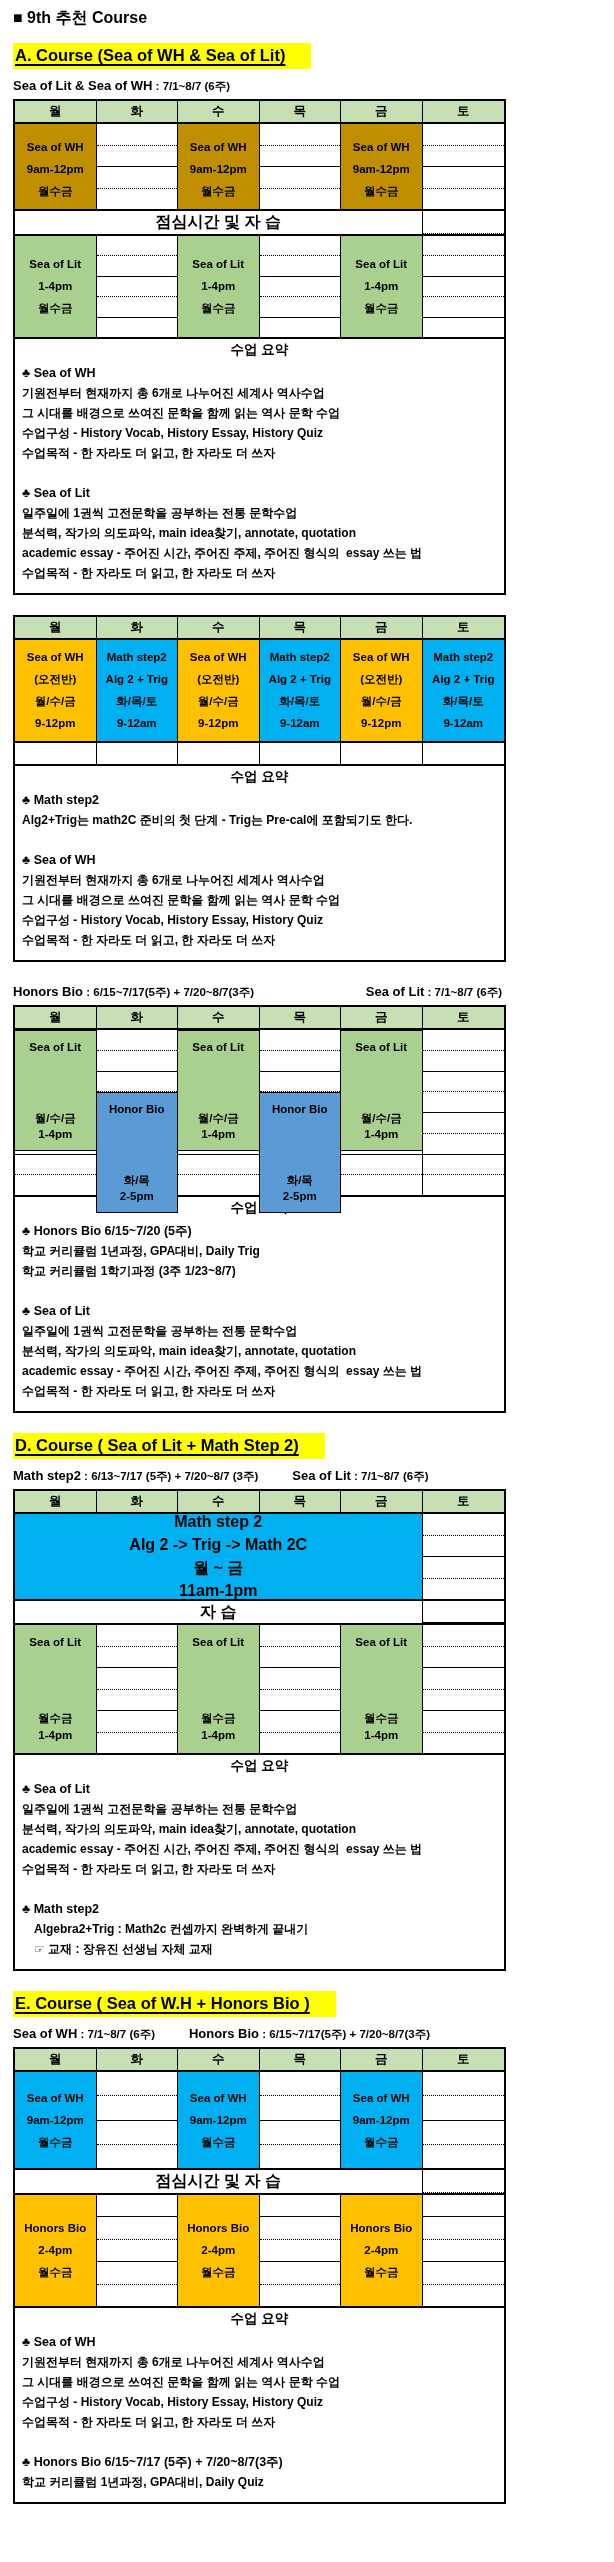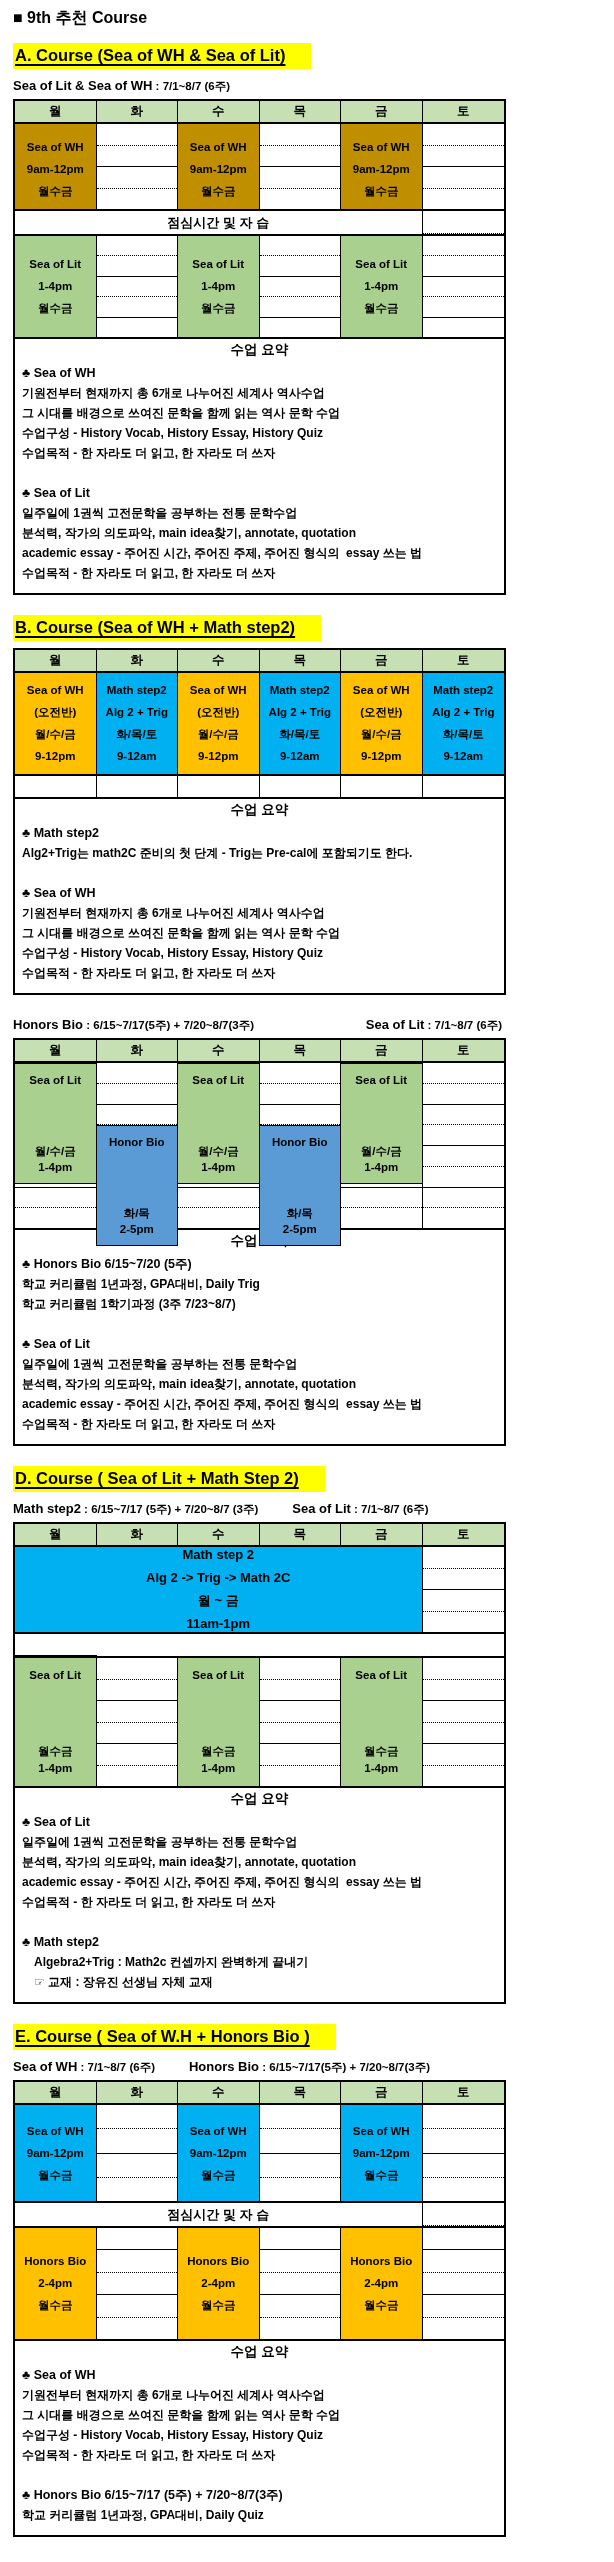--- a/index.html
+++ b/index.html
@@ -25,21 +25,21 @@
   .sub{flex:1 1 0;}
   .cell.filled{display:flex;flex-direction:column;align-items:center;justify-content:center;gap:5px;
     font-weight:700;font-size:11.5px;text-align:center;}
   .cell.filled .line{line-height:17px;}
   .cell.filled.spaced{justify-content:flex-start;gap:0;padding:9px 0;}
   .spacer{flex:1 1 auto;}
   .valign-end{justify-content:flex-end !important;padding-bottom:9px;}
   .gold{background:var(--gold);} .green{background:var(--green);} .orange{background:var(--orange);}
   .blue{background:var(--blue);} .slate{background:var(--slate);}
   .merge-label{grid-column:1/span 5;display:flex;flex-direction:column;align-items:center;justify-content:center;
-    font-weight:700;font-size:13px;text-align:center;border-right:1px solid #000;gap:3px;}
+    font-weight:700;font-size:16px;text-align:center;border-right:1px solid #000;gap:3px;}
   .merge-label .line{line-height:20px;}
   .row.overlap .ocol{position:relative;border-right:1px solid #000;display:flex;flex-direction:column;min-width:0;}
   .row.overlap .ocol:last-child{border-right:none;}
   .ocell{position:absolute;left:-1px;right:-1px;border:1px solid #000;display:flex;flex-direction:column;
     align-items:center;padding:8px 0;font-weight:700;font-size:11.5px;text-align:center;}
   .ocell .line{line-height:16px;}
   .sum-title{height:22px;display:flex;align-items:center;justify-content:center;font-weight:700;font-size:13.5px;}
   .summary{padding:2px 7px 10px 7px;}
   .sline{min-height:20px;line-height:20px;font-size:12px;font-weight:600;white-space:pre-wrap;}
   .sline.b{font-weight:700;font-size:12.5px;}
@@ -157,23 +157,20 @@
           <div class="sline b">♣ Sea of Lit</div>
           <div class="sline">일주일에 1권씩 고전문학을 공부하는 전통 문학수업</div>
           <div class="sline">분석력, 작가의 의도파악, main idea찾기, annotate, quotation</div>
           <div class="sline">academic essay - 주어진 시간, 주어진 주제, 주어진 형식의  essay 쓰는 법</div>
           <div class="sline">수업목적 - 한 자라도 더 읽고, 한 자라도 더 쓰자</div>
         </div>
       </div>
   </section>
 
   <section>
-    <div class="heading-wrap">
-      <span class="heading">B. Course (Sea of WH + Math step2)</span>
-    </div>
     <div class="sched">
         <div class="row days">
           <div class="cell day">월</div>
           <div class="cell day">화</div>
           <div class="cell day">수</div>
           <div class="cell day">목</div>
           <div class="cell day">금</div>
           <div class="cell day">토</div>
         </div>
         <div class="row" style="height: 101px;">
@@ -351,37 +348,37 @@
             <div class="sub" style="border-bottom: 1px dotted rgb(0, 0, 0);"></div>
             <div class="sub" style="border-bottom: 1px solid rgb(0, 0, 0);"></div>
             <div class="sub" style="border-bottom: 1px dotted rgb(0, 0, 0);"></div>
             <div class="sub"></div>
           </div>
         </div>
         <div class="sum-title">수업 요약</div>
         <div class="summary">
           <div class="sline b">♣ Honors Bio 6/15~7/20 (5주)</div>
           <div class="sline">학교 커리큘럼 1년과정, GPA대비, Daily Trig</div>
-          <div class="sline">학교 커리큘럼 1학기과정 (3주 7/23~8/7)</div>
+          <div class="sline">학교 커리큘럼 1학기과정 (3주 1/23~8/7)</div>
           <div class="sline"></div>
           <div class="sline b">♣ Sea of Lit</div>
           <div class="sline">일주일에 1권씩 고전문학을 공부하는 전통 문학수업</div>
           <div class="sline">분석력, 작가의 의도파악, main idea찾기, annotate, quotation</div>
           <div class="sline">academic essay - 주어진 시간, 주어진 주제, 주어진 형식의  essay 쓰는 법</div>
           <div class="sline">수업목적 - 한 자라도 더 읽고, 한 자라도 더 쓰자</div>
         </div>
       </div>
   </section>
 
   <section>
     <div class="heading-wrap">
       <span class="heading">D. Course ( Sea of Lit + Math Step 2)</span>
     </div>
     <div class="subtitle">
-        <span class="sub-part"><span class="lbl">Math step2</span><span class="dts"> : 6/15~7/17 (5주) + 7/20~8/7 (3주)</span></span>
+        <span class="sub-part"><span class="lbl">Math step2</span><span class="dts"> : 6/13~7/17 (5주) + 7/20~8/7 (3주)</span></span>
         <span class="sub-part"><span class="lbl">Sea of Lit</span><span class="dts"> : 7/1~8/7 (6주)</span></span>
       </div>
     <div class="sched">
         <div class="row days">
           <div class="cell day">월</div>
           <div class="cell day">화</div>
           <div class="cell day">수</div>
           <div class="cell day">목</div>
           <div class="cell day">금</div>
           <div class="cell day">토</div>
@@ -394,20 +391,21 @@
             <div class="line">11am-1pm</div>
           </div>
           <div class="cell empty">
             <div class="sub" style="border-bottom: 1px dotted rgb(0, 0, 0);"></div>
             <div class="sub" style="border-bottom: 1px solid rgb(0, 0, 0);"></div>
             <div class="sub" style="border-bottom: 1px dotted rgb(0, 0, 0);"></div>
             <div class="sub"></div>
           </div>
         </div>
         <div class="row" style="height: 22px;">
+          <div class="cell merge-label">자 습</div>
           <div class="cell empty">
             <div class="sub" style="border-bottom: 1px solid rgb(0, 0, 0);"></div>
           </div>
         </div>
         <div class="row" style="height: 128px;">
           <div class="cell filled green spaced">
             <div class="line">Sea of Lit</div>
             <div class="spacer"></div>
             <div class="line">월수금</div>
             <div class="line">1-4pm</div>

